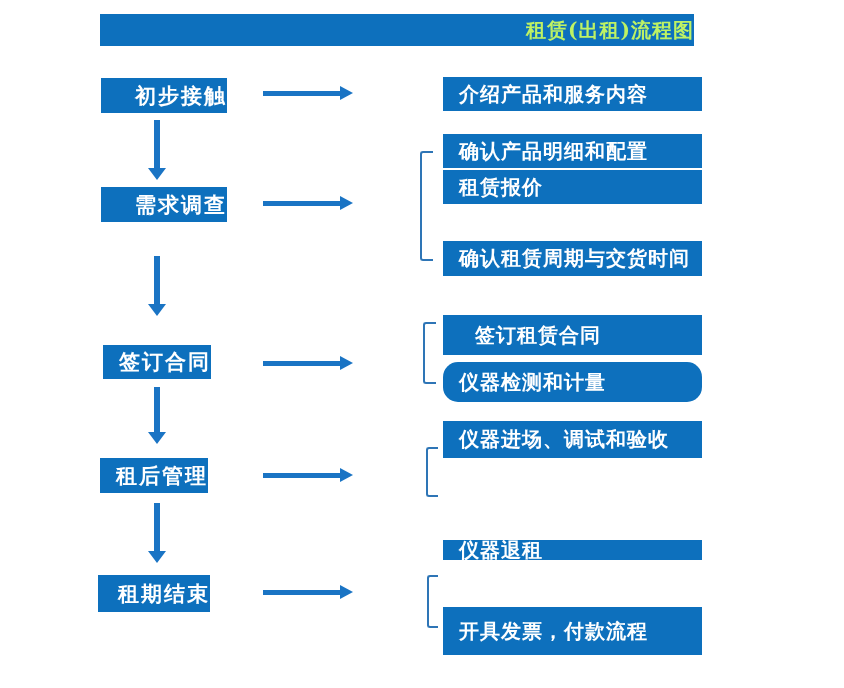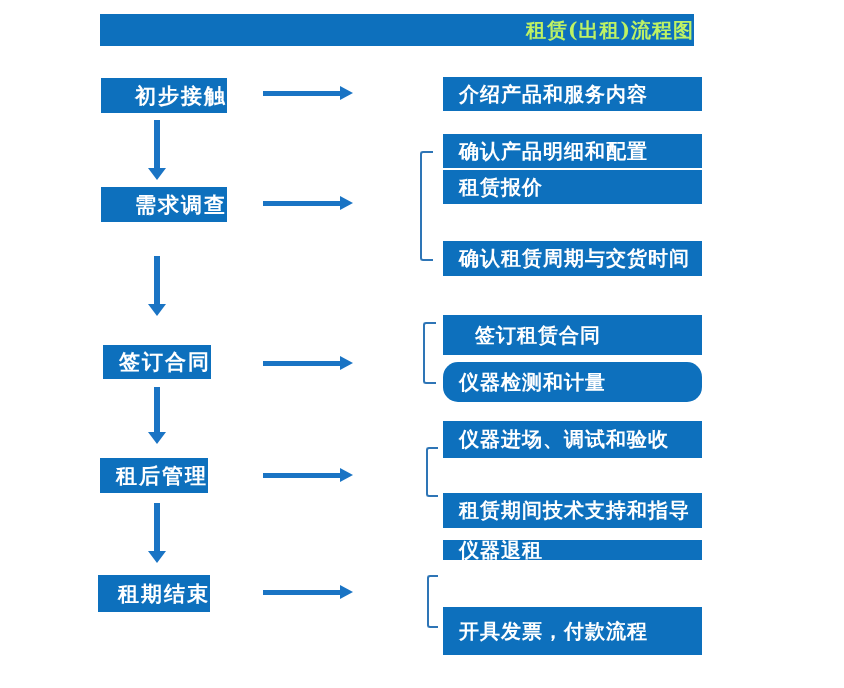--- a/index.html
+++ b/index.html
@@ -81,23 +81,20 @@
   </div>
   <div class="detail-box" style="top:315px;height:40px;padding-left:32px;">
     <span>签订租赁合同</span>
   </div>
   <div class="detail-box" style="top:362px;height:40px;border-radius:15px;">
     <span>仪器检测和计量</span>
   </div>
   <div class="detail-box" style="top:421px;height:37px;">
     <span>仪器进场、调试和验收</span>
   </div>
-  <div class="detail-box" style="top:493px;height:35px;">
-    <span>租赁期间技术支持和指导</span>
-  </div>
   <div class="detail-box" style="top:540px;height:20px;">
     <span>仪器退租</span>
   </div>
   <div class="detail-box" style="top:607px;height:48px;">
     <span>开具发票，付款流程</span>
   </div>
 
   <div class="harrow" style="top:86px;">
     <div class="shaft"></div>
     <div class="head"></div>

